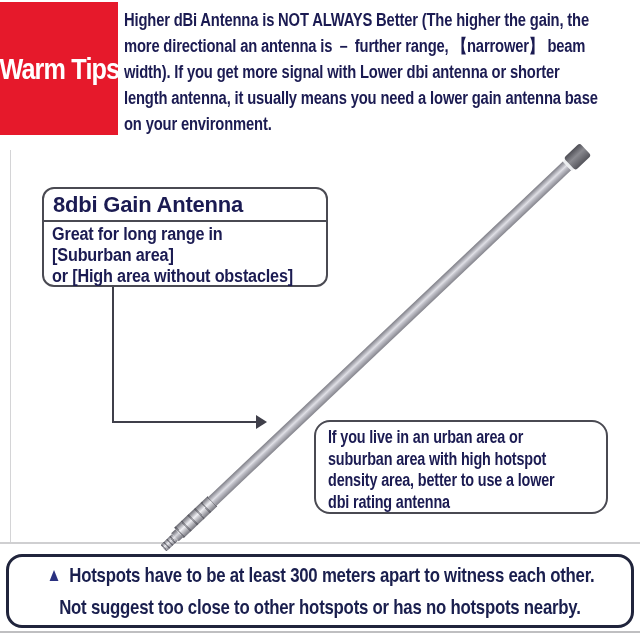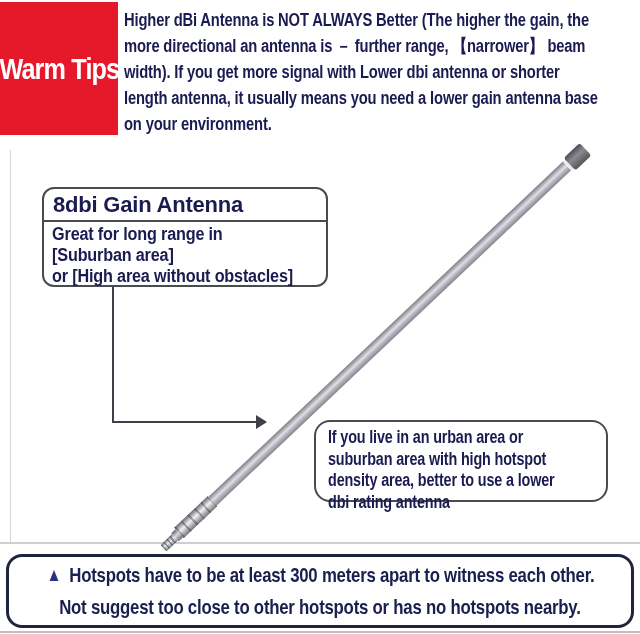--- a/index.html
+++ b/index.html
@@ -43,21 +43,21 @@
   .co1-body .ln{white-space:nowrap;}
   
   .lead-v{position:absolute;left:112px;top:287px;width:2px;height:135px;background:#3f3f4a;}
   .lead-h{position:absolute;left:112px;top:421px;width:146px;height:2px;background:#3f3f4a;}
   .lead-arrow{
     position:absolute;left:256px;top:415px;width:0;height:0;
     border-left:11px solid #3f3f4a;border-top:7px solid transparent;border-bottom:7px solid transparent;
   }
   
   .co2{
-    position:absolute;left:314px;top:420px;width:294px;height:82px;
+    position:absolute;left:314px;top:420px;width:294px;height:94px;
     border:2px solid #4a4a52;border-radius:16px;background:#ffffff;box-sizing:border-box;
     padding:5px 0 0 12px;
   }
   .co2-body{
     color:#1b1b52;font-size:18px;font-weight:700;line-height:21.5px;letter-spacing:-0.2px;
     transform:scaleX(0.8);transform-origin:0 0;
   }
   .co2-body .ln{white-space:nowrap;}
   
   .antenna{

